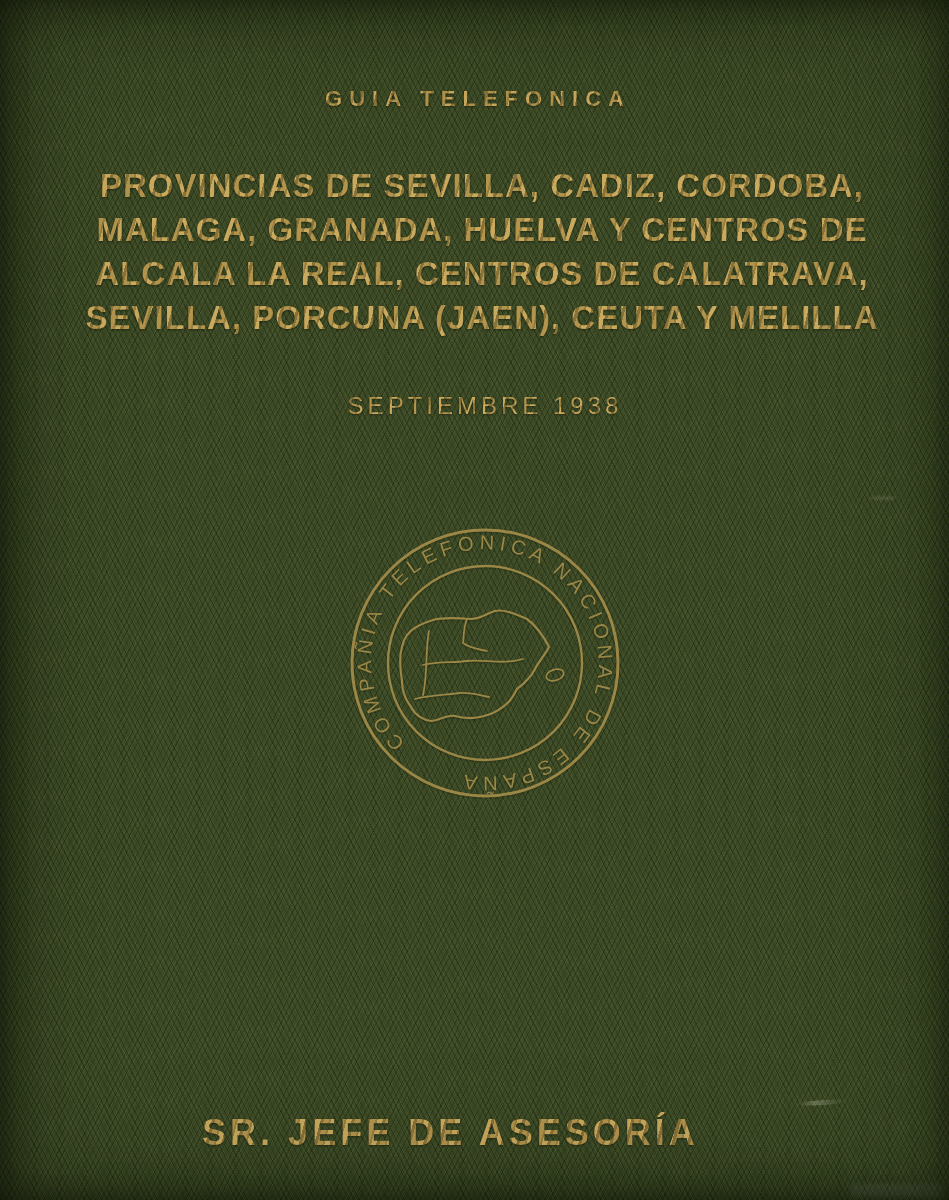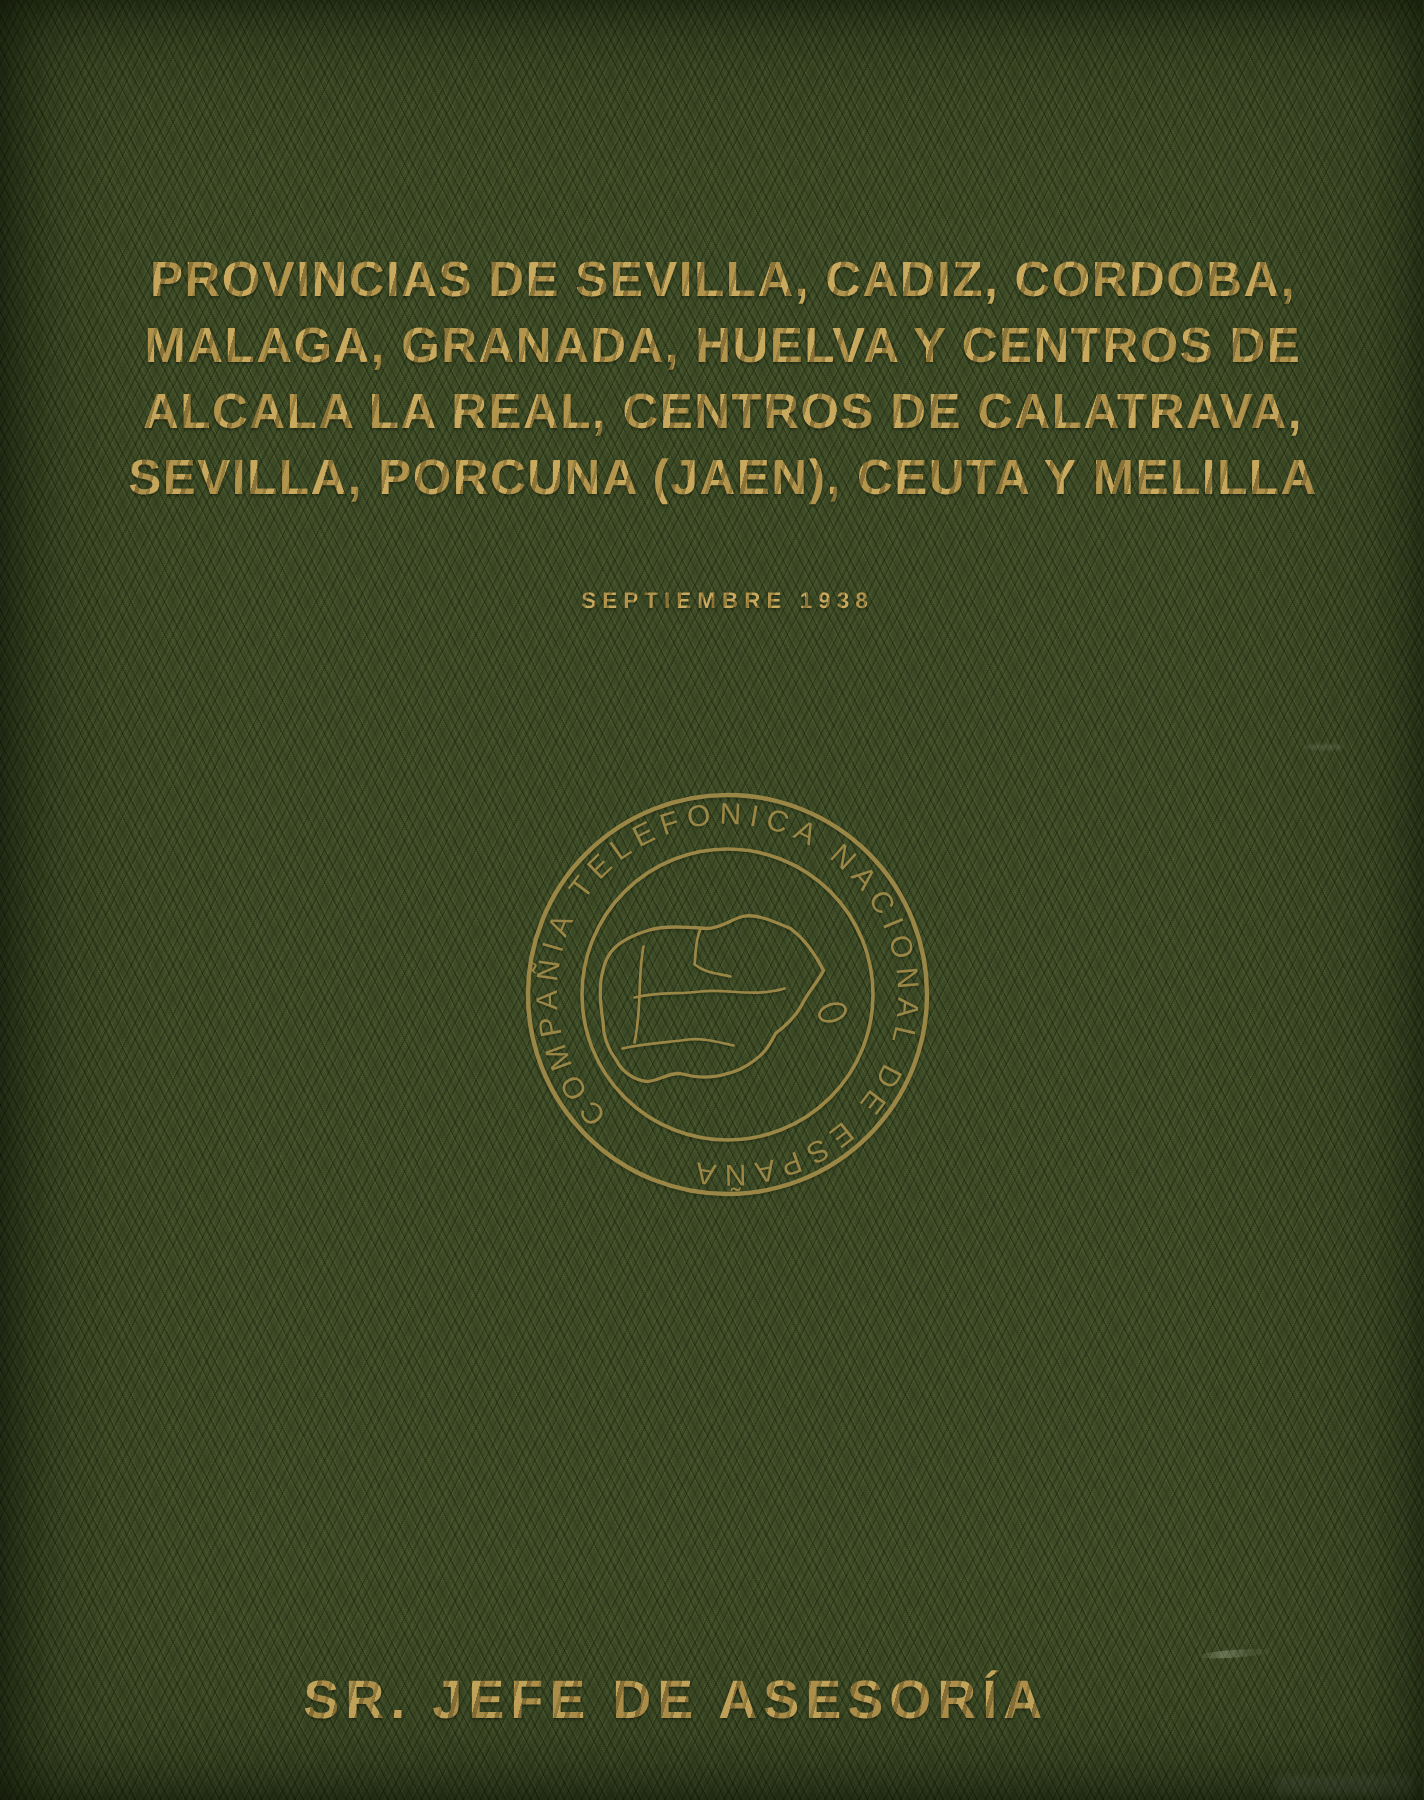--- a/index.html
+++ b/index.html
@@ -73,22 +73,22 @@
     position: static;
     display: block;
     font-size: 33px;
     font-weight: 700;
     letter-spacing: 1px;
     line-height: 44px;
   }
 
   .date {
     top: 392px;
-    font-size: 15px;
-    font-weight: 700;
+    font-size: 24px;
+    font-weight: 400;
     letter-spacing: 4px;
     margin-left: 21px;
   }
 
   .seal {
     position: absolute;
     left: 345px; top: 523px;
     width: 280px; height: 280px;
     color: var(--seal-gold, #a38c49);
     opacity: 0.92;
@@ -129,20 +129,21 @@
     border-radius: 50%;
     background: rgba(210,215,195,0.14);
     filter: blur(1px);
   }
 </style>
 </head>
 <body>
 
 <div class="cover">
 
+  <div class="gold header">GUIA TELEFONICA</div>
 
   <div class="title-block">
     <span class="gold title-line">PROVINCIAS DE SEVILLA, CADIZ, CORDOBA,</span>
     <span class="gold title-line">MALAGA, GRANADA, HUELVA Y CENTROS DE</span>
     <span class="gold title-line">ALCALA LA REAL, CENTROS DE CALATRAVA,</span>
     <span class="gold title-line">SEVILLA, PORCUNA (JAEN), CEUTA Y MELILLA</span>
   </div>
 
   <div class="gold date">SEPTIEMBRE 1938</div>
 

